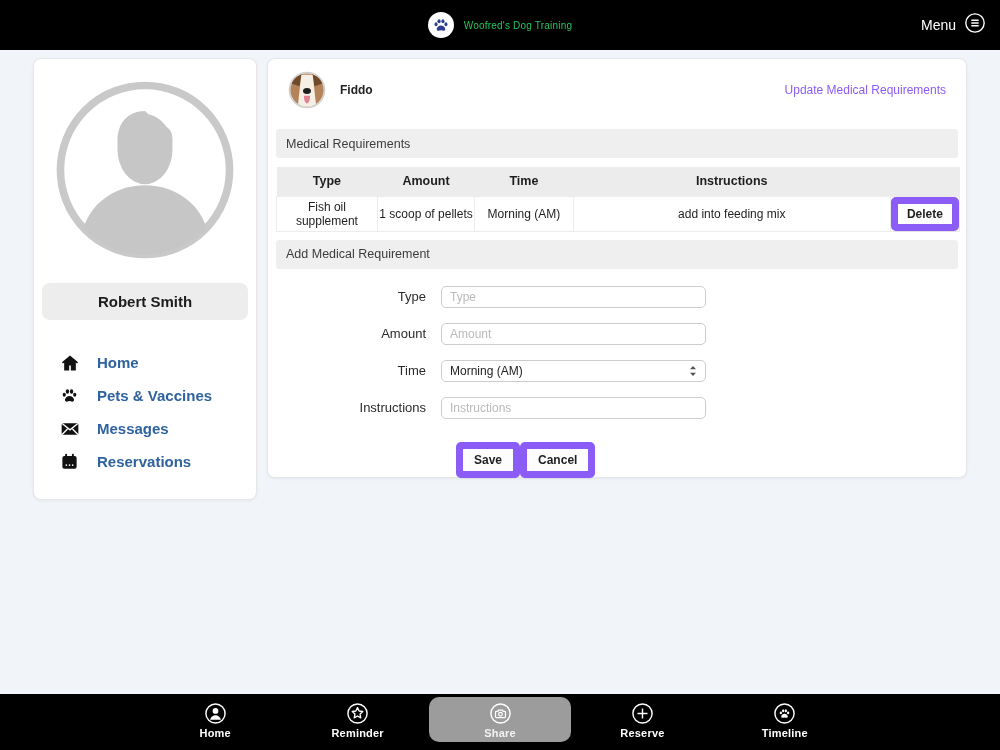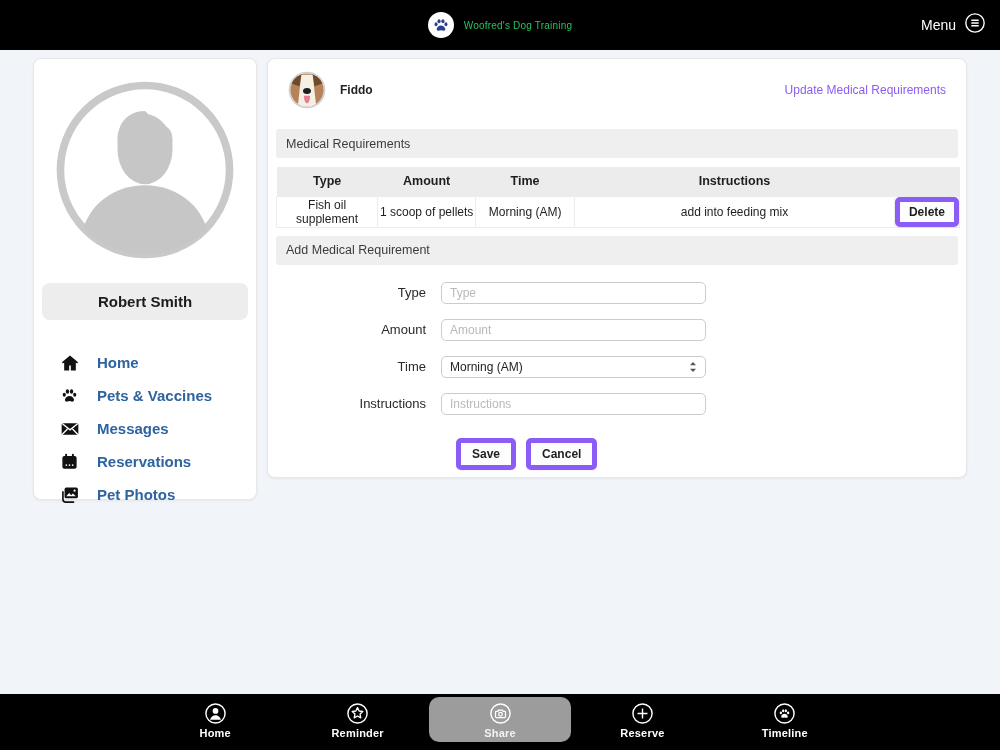--- a/index.html
+++ b/index.html
@@ -71,21 +71,21 @@
   }
   .med-table td {
     background: #fff; height: 31px; text-align: center; color: #1e1e1e;
     border: 1px solid #ececec;
   }
   .med-table td.action-cell { border-left: none; text-align: center; }
   .col-type { width: 102px; } .col-amount { width: 99px; }
   .col-time { width: 100px; } .col-instr { width: 325px; } .col-action { width: 58px; }
 
   .btn {
-    background: #fdfdfd; border: 5px solid #8b5cf6; border-radius: 5px;
+    background: #fdfdfd; border: 7px solid #8b5cf6; border-radius: 5px;
     font-family: "Liberation Sans", sans-serif;
     font-size: 12px; font-weight: bold; color: #1e1e1e;
     padding: 3px 9px; cursor: pointer; box-shadow: 0 1px 1px rgba(0,0,0,.05);
   }
 
   .form { margin-top: 17px; }
   .form-row { display: flex; align-items: center; margin-bottom: 15px; }
   .form-label {
     width: 173px; text-align: right; padding-right: 15px;
     font-size: 13px; color: #2a2a2a;
@@ -93,21 +93,21 @@
   .form-input, .form-select {
     width: 265px; height: 22px; border: 1px solid #ccc; border-radius: 5px;
     font-family: "Liberation Sans", sans-serif; font-size: 12px;
     padding: 0 8px; color: #222; background: #fff; outline: none;
   }
   .form-input::placeholder { color: #b9b9b9; }
   .select-wrap { position: relative; width: 265px; }
   .form-select { width: 100%; appearance: none; -webkit-appearance: none; padding-right: 22px; }
   .select-arrows { position: absolute; right: 7px; top: 4px; pointer-events: none; color: #555; }
 
-  .form-buttons { display: flex; gap: 10px; margin: 23px 0 0 188px; }
+  .form-buttons { display: flex; margin: 23px 0 0 188px; }
   .form-buttons .btn { padding: 4px 11px; }
 
   
   .bottombar {
     position: absolute; left: 0; top: 694px; width: 1000px; height: 56px;
     background: #000; display: flex; justify-content: center;
   }
   .bottom-nav { display: flex; width: 712px; }
   .bottom-item {
     flex: 1; display: flex; flex-direction: column; align-items: center;
@@ -200,31 +200,20 @@
         <svg width="19" height="19" viewBox="0 0 24 24">
           <rect x="3" y="5" width="18" height="16" rx="2.5" fill="currentColor"></rect>
           <rect x="6.5" y="2.2" width="2.4" height="4.6" rx="1.1" fill="currentColor"></rect>
           <rect x="15.1" y="2.2" width="2.4" height="4.6" rx="1.1" fill="currentColor"></rect>
           <circle cx="8" cy="16.5" r="1.1" fill="#fff"></circle>
           <circle cx="12" cy="16.5" r="1.1" fill="#fff"></circle>
           <circle cx="16" cy="16.5" r="1.1" fill="#fff"></circle>
         </svg>
       </span>
       <span class="nav-label">Reservations</span>
-    </div>
-    <div class="nav-item">
-      <span class="nav-icon">
-        <svg width="20" height="20" viewBox="0 0 24 24">
-          <path d="M3.5 7.5V17c0 1.9 1.6 3.5 3.5 3.5h10" fill="none" stroke="currentColor" stroke-width="2"></path>
-          <rect x="5.5" y="3" width="16" height="13" rx="2" fill="currentColor"></rect>
-          <path d="m7.5 13.5 3.5-4 2.5 2.8 2-2.2 3.5 3.4z" fill="#fff"></path>
-          <circle cx="17.5" cy="6.8" r="1.3" fill="#fff"></circle>
-        </svg>
-      </span>
-      <span class="nav-label">Pet Photos</span>
     </div>
   </div>
 </div>
 
 <div class="card main">
   <div class="pet-header">
     <span class="pet-avatar">
       <svg width="38" height="38" viewBox="0 0 40 40">
         <defs>
             <clipPath id="dogclip">

